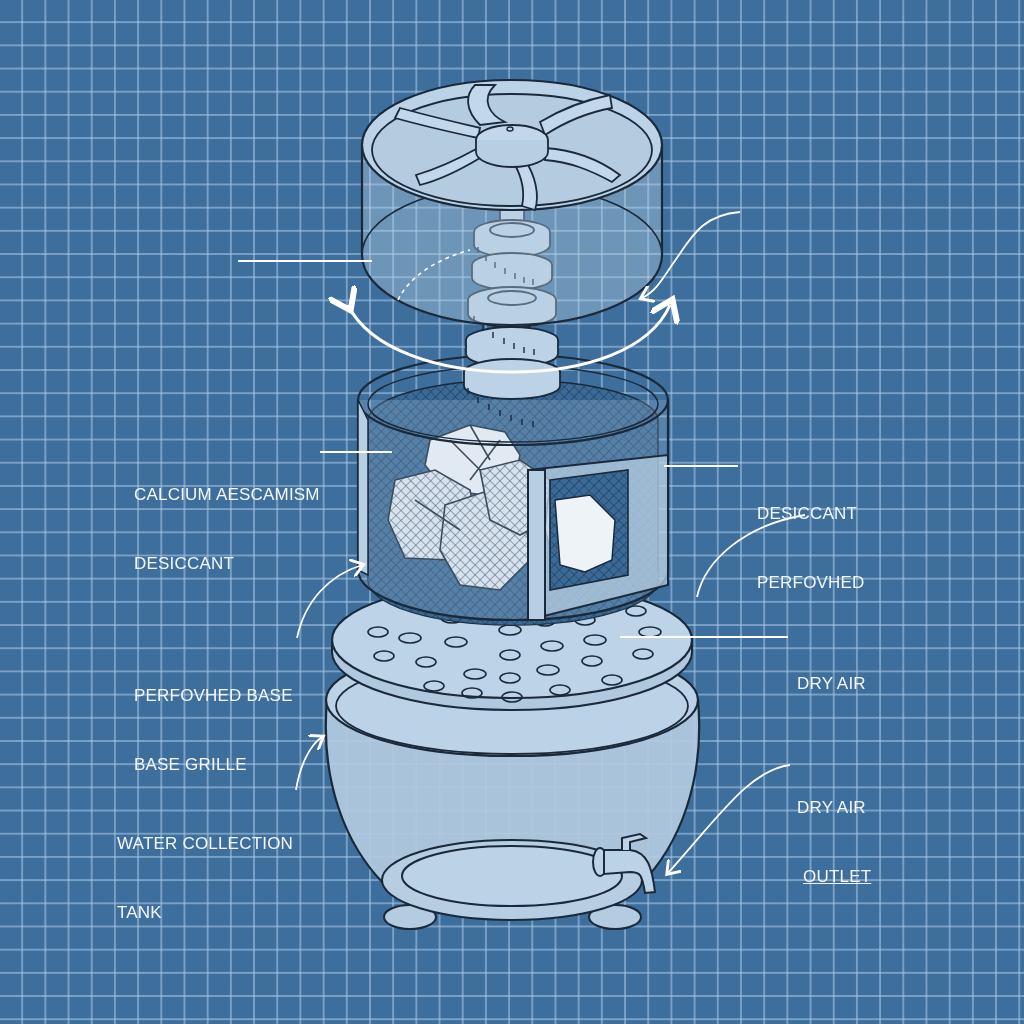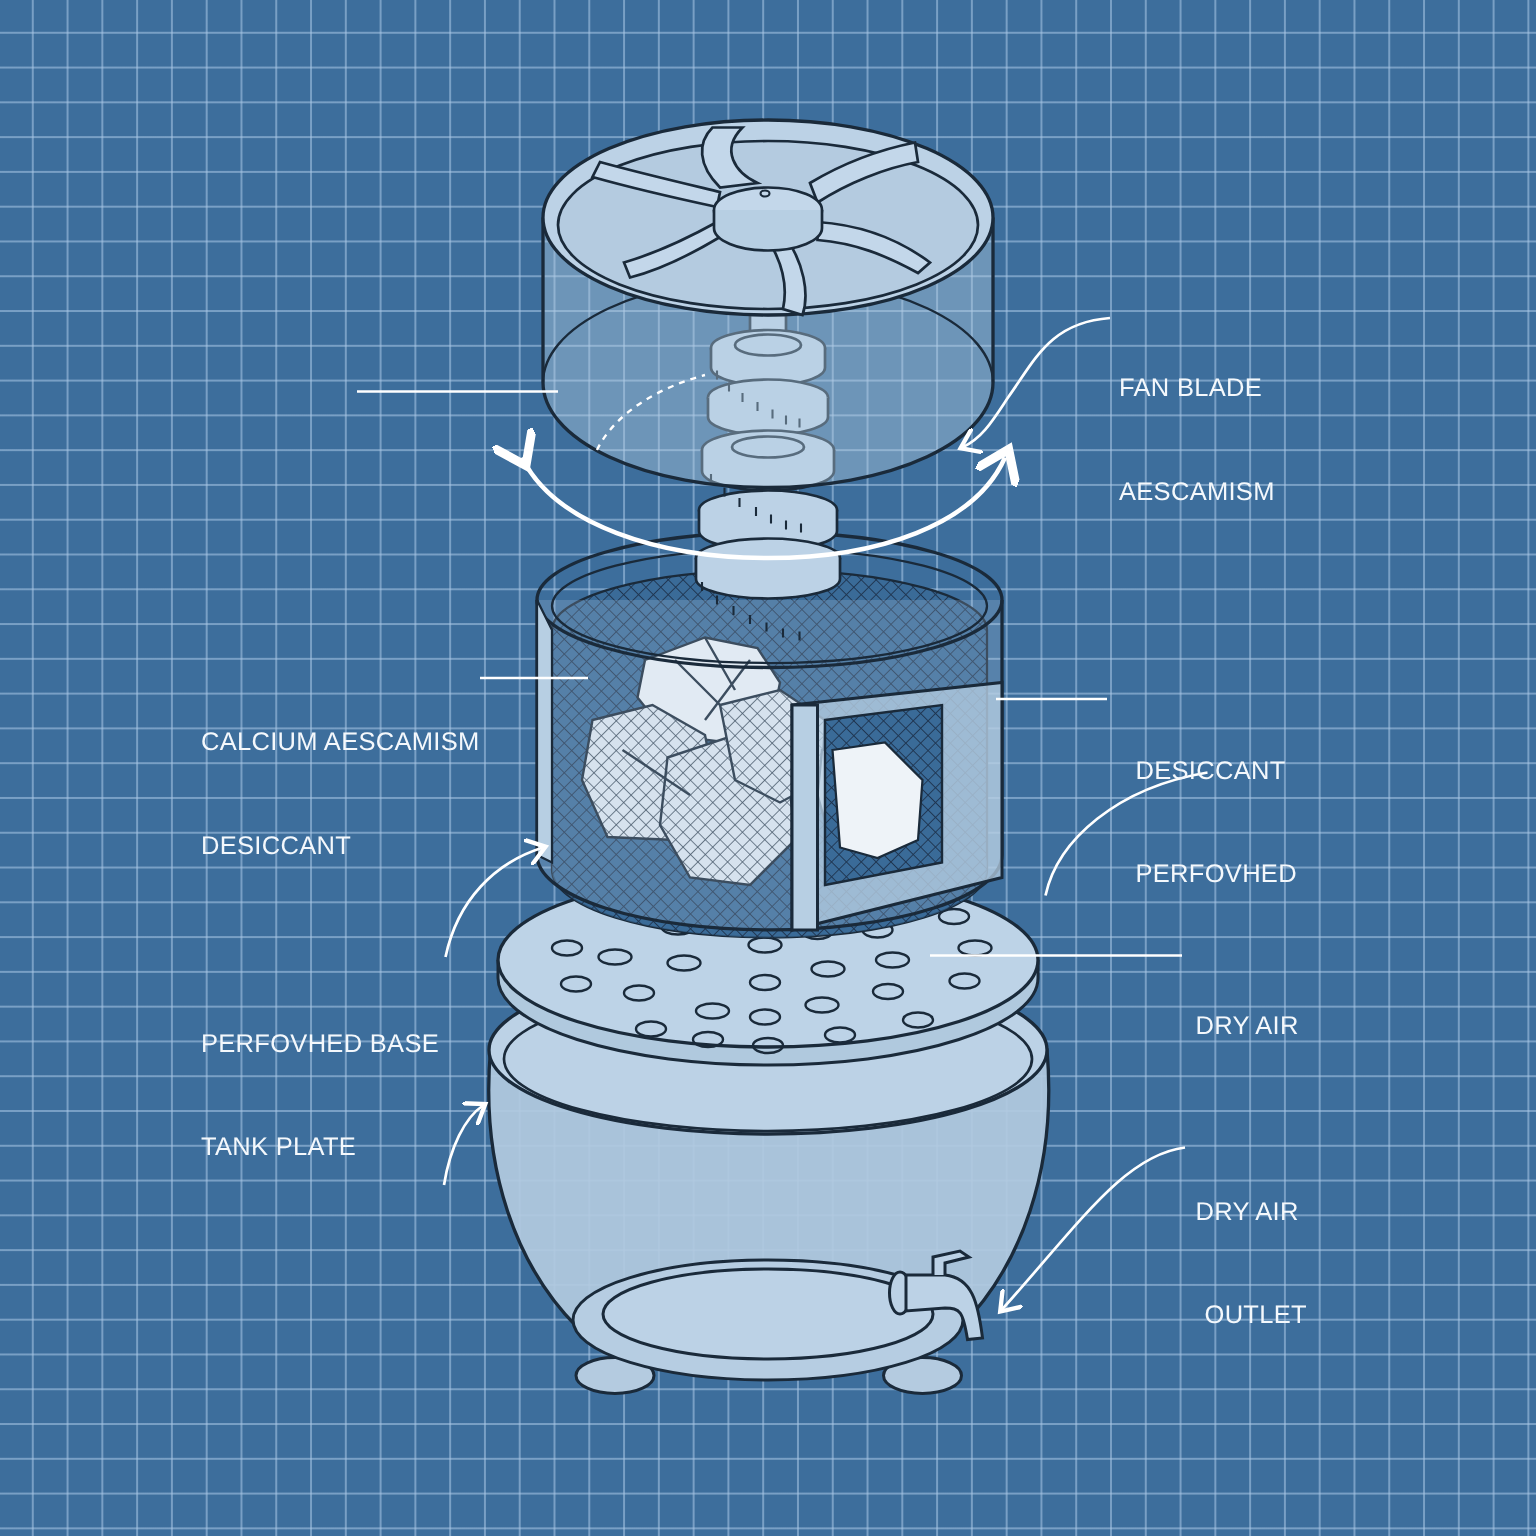--- a/index.html
+++ b/index.html
@@ -179,43 +179,43 @@
     <path d="M664 466 L738 466"></path>
     <path d="M697 597 C705 560 745 525 805 515"></path>
     <path d="M297 638 C305 600 330 575 362 565" marker-end="url(#arr)"></path>
     <path d="M620 637 L788 637"></path>
     <path d="M296 790 C300 765 310 745 322 737" marker-end="url(#arr)"></path>
     <path d="M790 765 C750 770 720 815 668 873" marker-end="url(#arr)"></path>
   </g>
 </svg>
 
 
-<div class="label" style="left:746px;top:201px;">
-  <div>FAN BLADE</div>
-  <div>AESCAMISM</div>
-</div>
 
 <div class="label" style="left:134px;top:437px;">
   <div>CALCIUM AESCAMISM</div>
   <div>DESICCANT</div>
 </div>
 
 <div class="label" style="left:757px;top:456px;">
   <div>DESICCANT</div>
   <div>PERFOVHED</div>
 </div>
 
 <div class="label" style="left:134px;top:638px;">
   <div>PERFOVHED BASE</div>
-  <div>TANK PLATE</div>
+  <div>BASE GRILLE</div>
 </div>
 
 <div class="label" style="left:797px;top:626px;">
   <div>DRY AIR</div>
 </div>
 
+<div class="label" style="left:117px;top:786px;">
+  <div>WATER COLLECTION</div>
+  <div>TANK</div>
+</div>
 
 <div class="label" style="left:797px;top:750px;">
   <div>DRY AIR</div>
-  <div style="padding-left:6px;">OUTLET</div>
+  <div style="padding-left:6px;text-decoration:underline;">OUTLET</div>
 </div>
 
 </div>
 
 </body></html>

